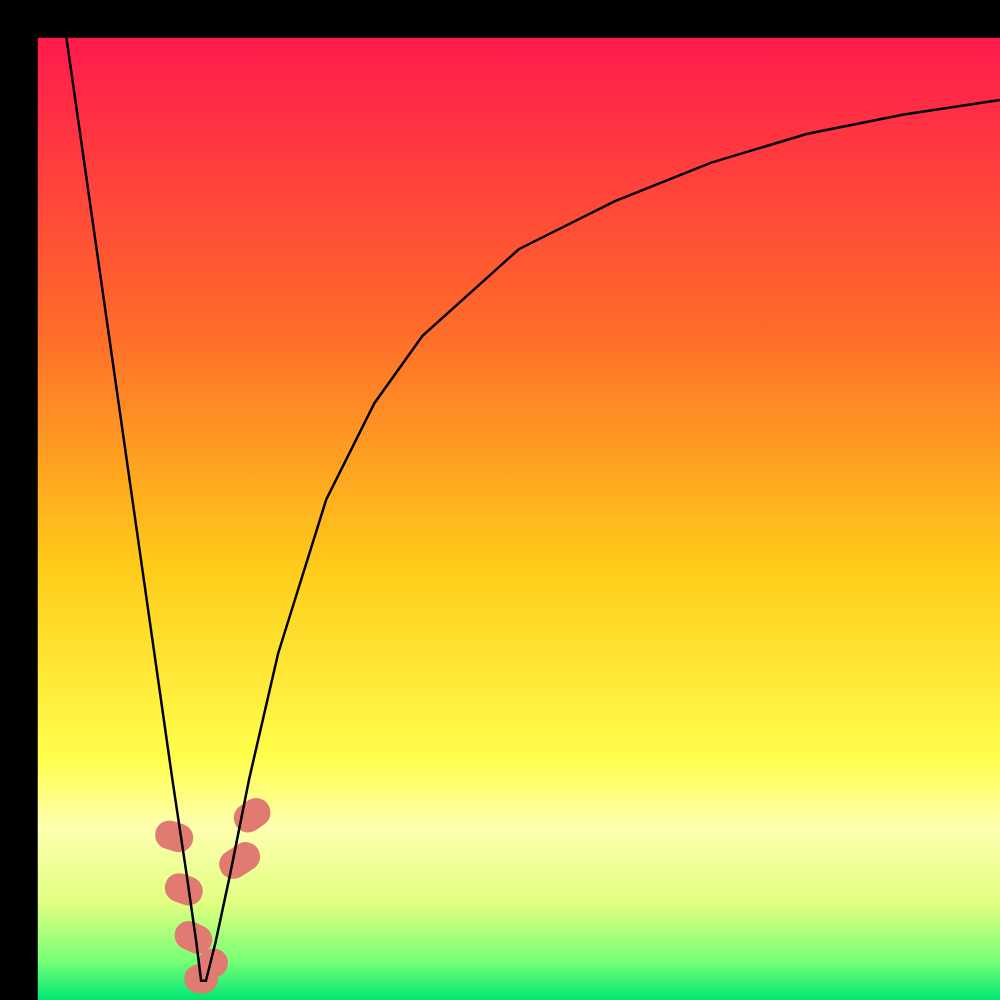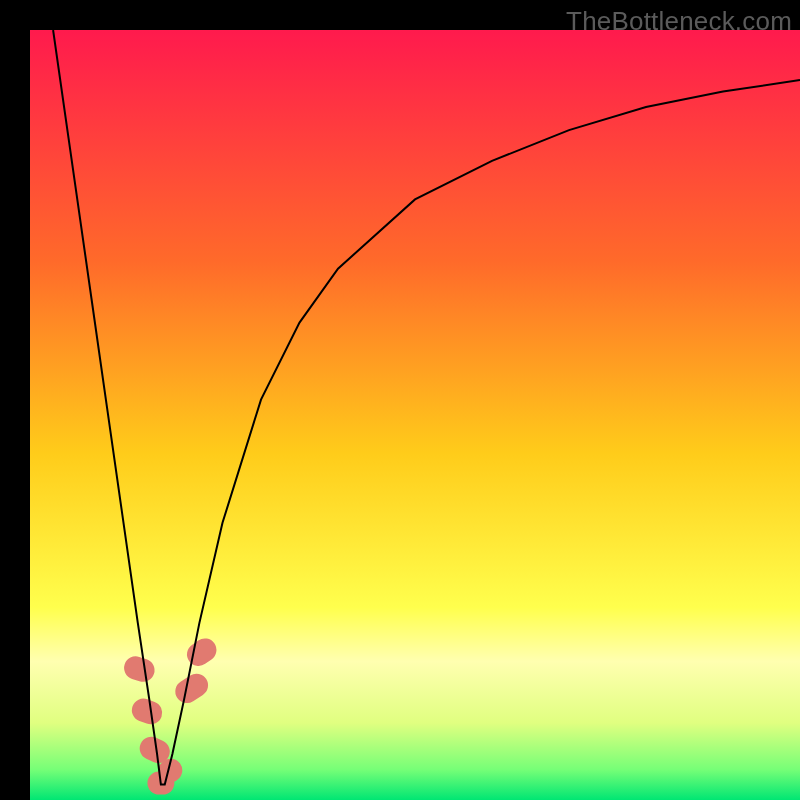--- a/index.html
+++ b/index.html
@@ -63,14 +63,13 @@
           <rect x="113.19" y="704.55" width="23.10" height="30.80" rx="11.55" fill="#e17a70" transform="rotate(-65 124.74 719.95)"></rect>
           <rect x="117.43" y="741.51" width="26.95" height="23.10" rx="11.55" fill="#e17a70" transform="rotate(0 130.90 753.06)"></rect>
           <rect x="128.59" y="728.42" width="23.10" height="24.64" rx="11.55" fill="#e17a70" transform="rotate(55 140.14 740.74)"></rect>
           <rect x="150.15" y="641.02" width="23.10" height="34.65" rx="11.55" fill="#e17a70" transform="rotate(57 161.70 658.35)"></rect>
           <rect x="160.16" y="606.76" width="23.10" height="30.80" rx="11.55" fill="#e17a70" transform="rotate(55 171.71 622.16)"></rect>
         </g>
       <path id="curve-path" fill="none" stroke="#000000" stroke-width="2" d="M23.10 0.00 L38.50 107.80 L61.60 269.50 L77.00 377.30 L92.40 485.10 L107.80 592.90 L119.35 669.90 L127.05 723.80 L130.90 754.60 L134.75 754.60 L142.45 723.80 L154.00 669.90 L169.40 592.90 L192.50 492.80 L231.00 369.60 L269.50 292.60 L308.00 238.70 L385.00 169.40 L462.00 130.90 L539.00 100.10 L616.00 77.00 L693.00 61.60 L770.00 50.05"></path>
     </svg>
   </div>
 
-  <div class="watermark">TheBottleneck.com</div>
 </div>
 
 </body></html>

